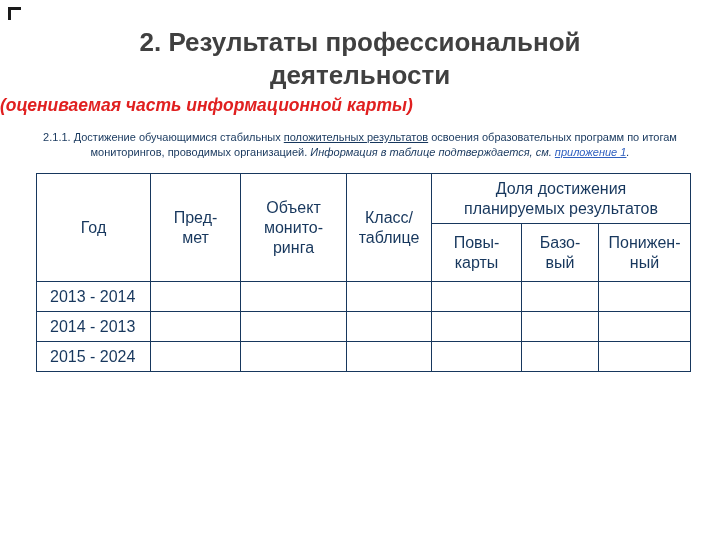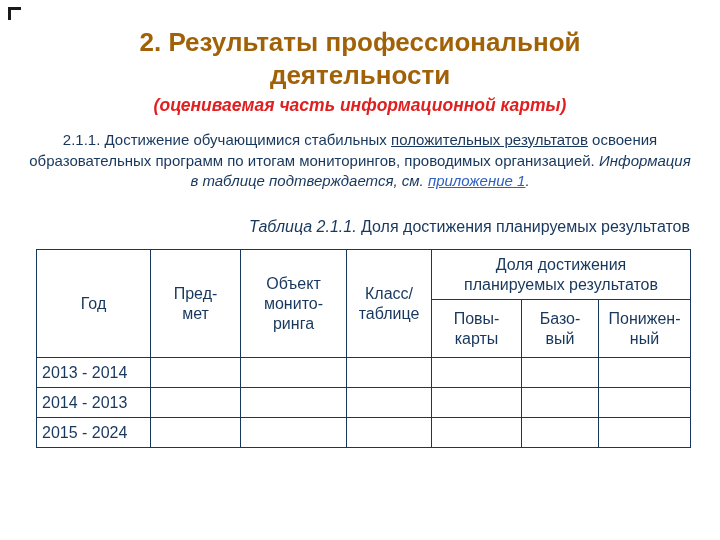--- a/index.html
+++ b/index.html
@@ -12,34 +12,33 @@
   }
   .slide { position: relative; width: 720px; height: 540px; background: #ffffff; padding-top: 26px; }
   .corner-mark {
     position: absolute; left: 8px; top: 7px;
     width: 13px; height: 13px;
     border-left: 3px solid #1a1a1a; border-top: 3px solid #1a1a1a;
   }
   .title {
     text-align: center;
     font-size: 26px; font-weight: bold;
-    color: #a16207;
+    color: #404040;
     white-space: pre-line;
     line-height: 1.25;
   }
   .subtitle {
-    text-align: center;
     font-size: 17.5px; font-weight: bold; font-style: italic;
     color: #e02020;
     margin-top: 4px;
   }
   .paragraph {
     margin: 14px auto 0;
     width: 666px;
-    font-size: 15px;
+    font-size: 11px;
     line-height: 1.38;
     text-align: center;
   }
   .u { text-decoration: underline; }
   .i { font-style: italic; }
   .link { color: #3060c0; text-decoration: underline; font-style: italic; cursor: pointer; }
   .note {
     text-align: center;
     font-size: 14px; font-weight: bold; font-style: italic;
     margin-top: 7px;
@@ -66,40 +65,39 @@
     white-space: pre-line;
     line-height: 1.25;
     padding: 2px 4px;
   }
   thead tr.group-row { height: 50px; }
   thead tr.sub-row { height: 58px; }
   tbody td {
     height: 30px;
     font-size: 16px;
     vertical-align: middle;
-    padding: 2px 5px;
+    padding: 2px 13px;
   }
   td.year { text-align: left; }
 </style>
 </head>
 <body>
 
 <div class="slide">
 
   <div class="corner-mark"></div>
 
   <div class="title">2. Результаты профессиональной
 деятельности</div>
 
   <div class="subtitle">(оцениваемая часть информационной карты)</div>
 
   <div class="paragraph"><span>2.1.1. Достижение обучающимися стабильных </span><span class="u">положительных результатов</span><span> освоения образовательных программ по итогам мониторингов, проводимых организацией. </span><span class="i">Информация в таблице подтверждается, см. </span><a href="#" class="link">приложение 1</a><span class="i">.</span></div>
 
 
-  <div class="caption"><span class="i">Таблица 2.1.1.</span><span> Доля достижения планируемых результатов</span></div>
 
   <table class="results">
     <colgroup>
       <col style="width:114px">
       <col style="width:90px">
       <col style="width:106px">
       <col style="width:85px">
       <col style="width:90px">
       <col style="width:77px">
       <col style="width:92px">

